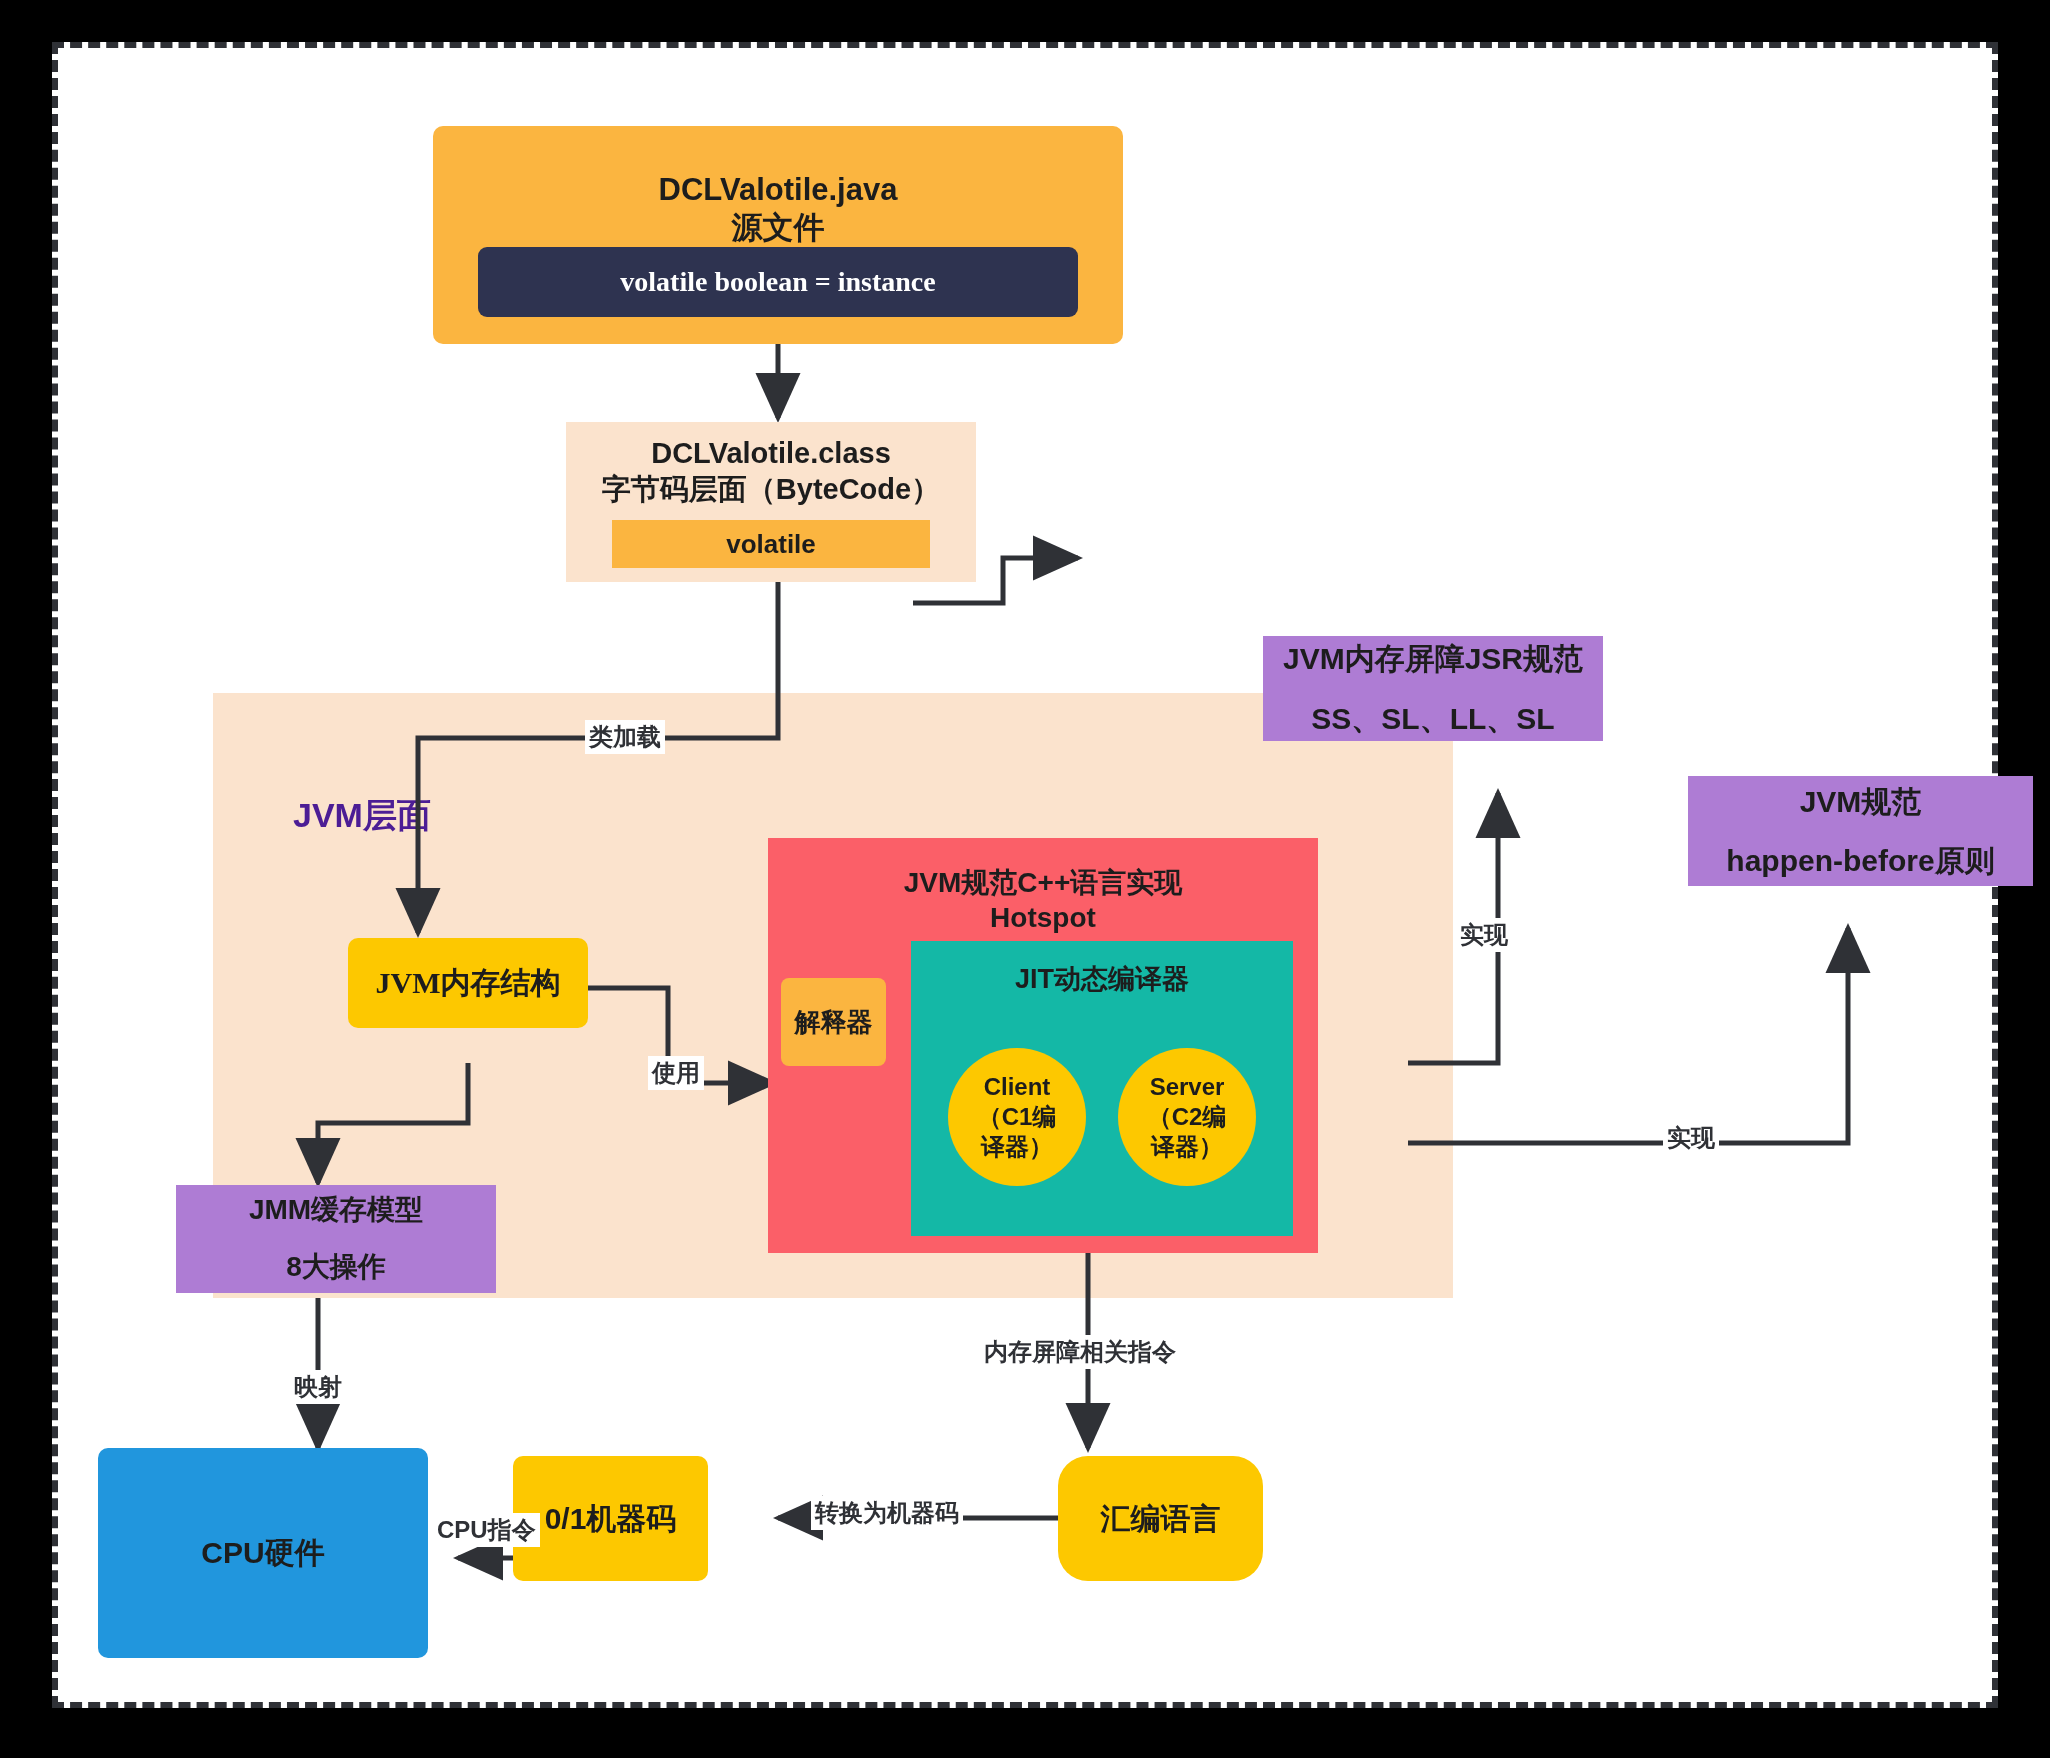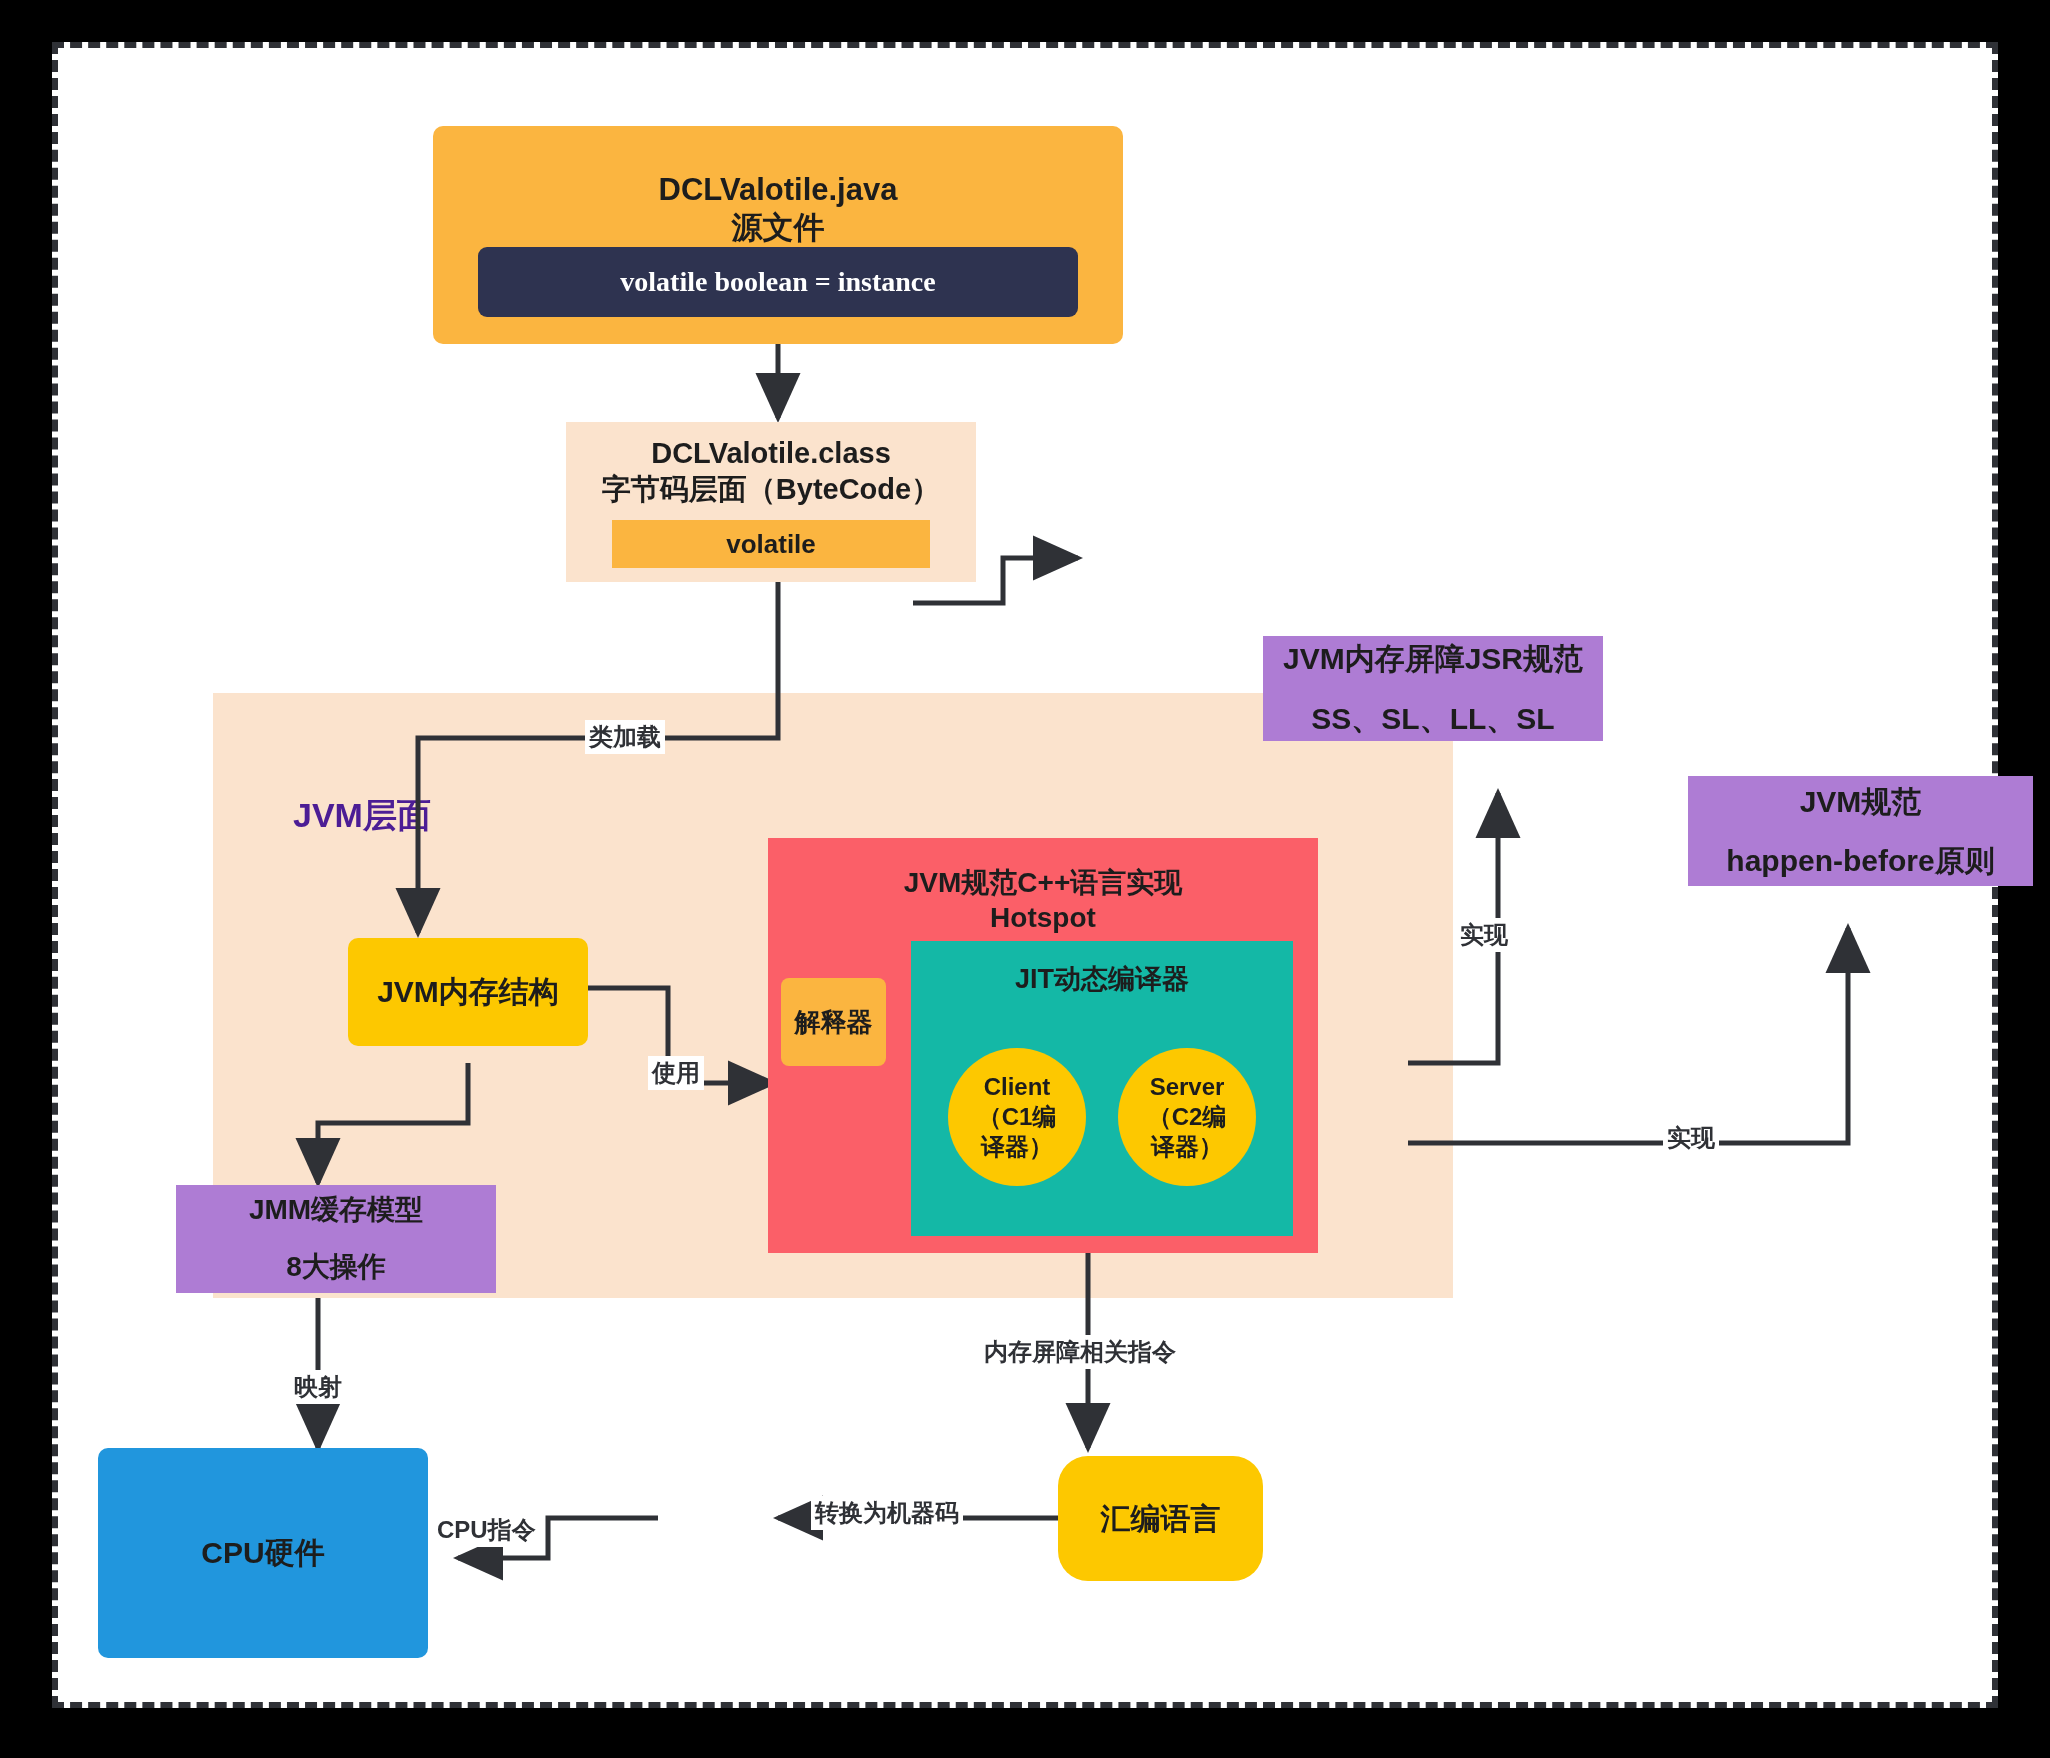--- a/index.html
+++ b/index.html
@@ -134,31 +134,34 @@
     <span class="ln">（C1编</span>
     <span class="ln">译器）</span>
   </div>
 
   <div class="node circ" style="left:1060px;top:1000px;width:138px;height:138px;z-index:7;">
     <span class="ln">Server</span>
     <span class="ln">（C2编</span>
     <span class="ln">译器）</span>
   </div>
 
-  <div class="node yellow" style="left:290px;top:890px;width:240px;height:108px;z-index:5;">
+  <div class="node yellow" style="left:290px;top:890px;width:240px;height:90px;z-index:5;font-family:Liberation Serif, serif;">
     <span>JVM内存结构</span>
   </div>
 
   <div class="node purple" style="left:118px;top:1137px;width:320px;height:108px;font-size:28px;z-index:5;">
     <span class="ln">JMM缓存模型</span>
     <span class="ln">8大操作</span>
   </div>
 
   <div class="node cpu" style="left:40px;top:1400px;width:330px;height:210px;z-index:5;">
     <span>CPU硬件</span>
   </div>
 
+  <div class="node yellow" style="left:455px;top:1408px;width:195px;height:125px;z-index:5;">
+    <span>0/1机器码</span>
+  </div>
 
   <div class="node yellow" style="left:1000px;top:1408px;width:205px;height:125px;z-index:5;border-radius:30px;">
     <span>汇编语言</span>
   </div>
 
 </div>
 
 </body></html>

